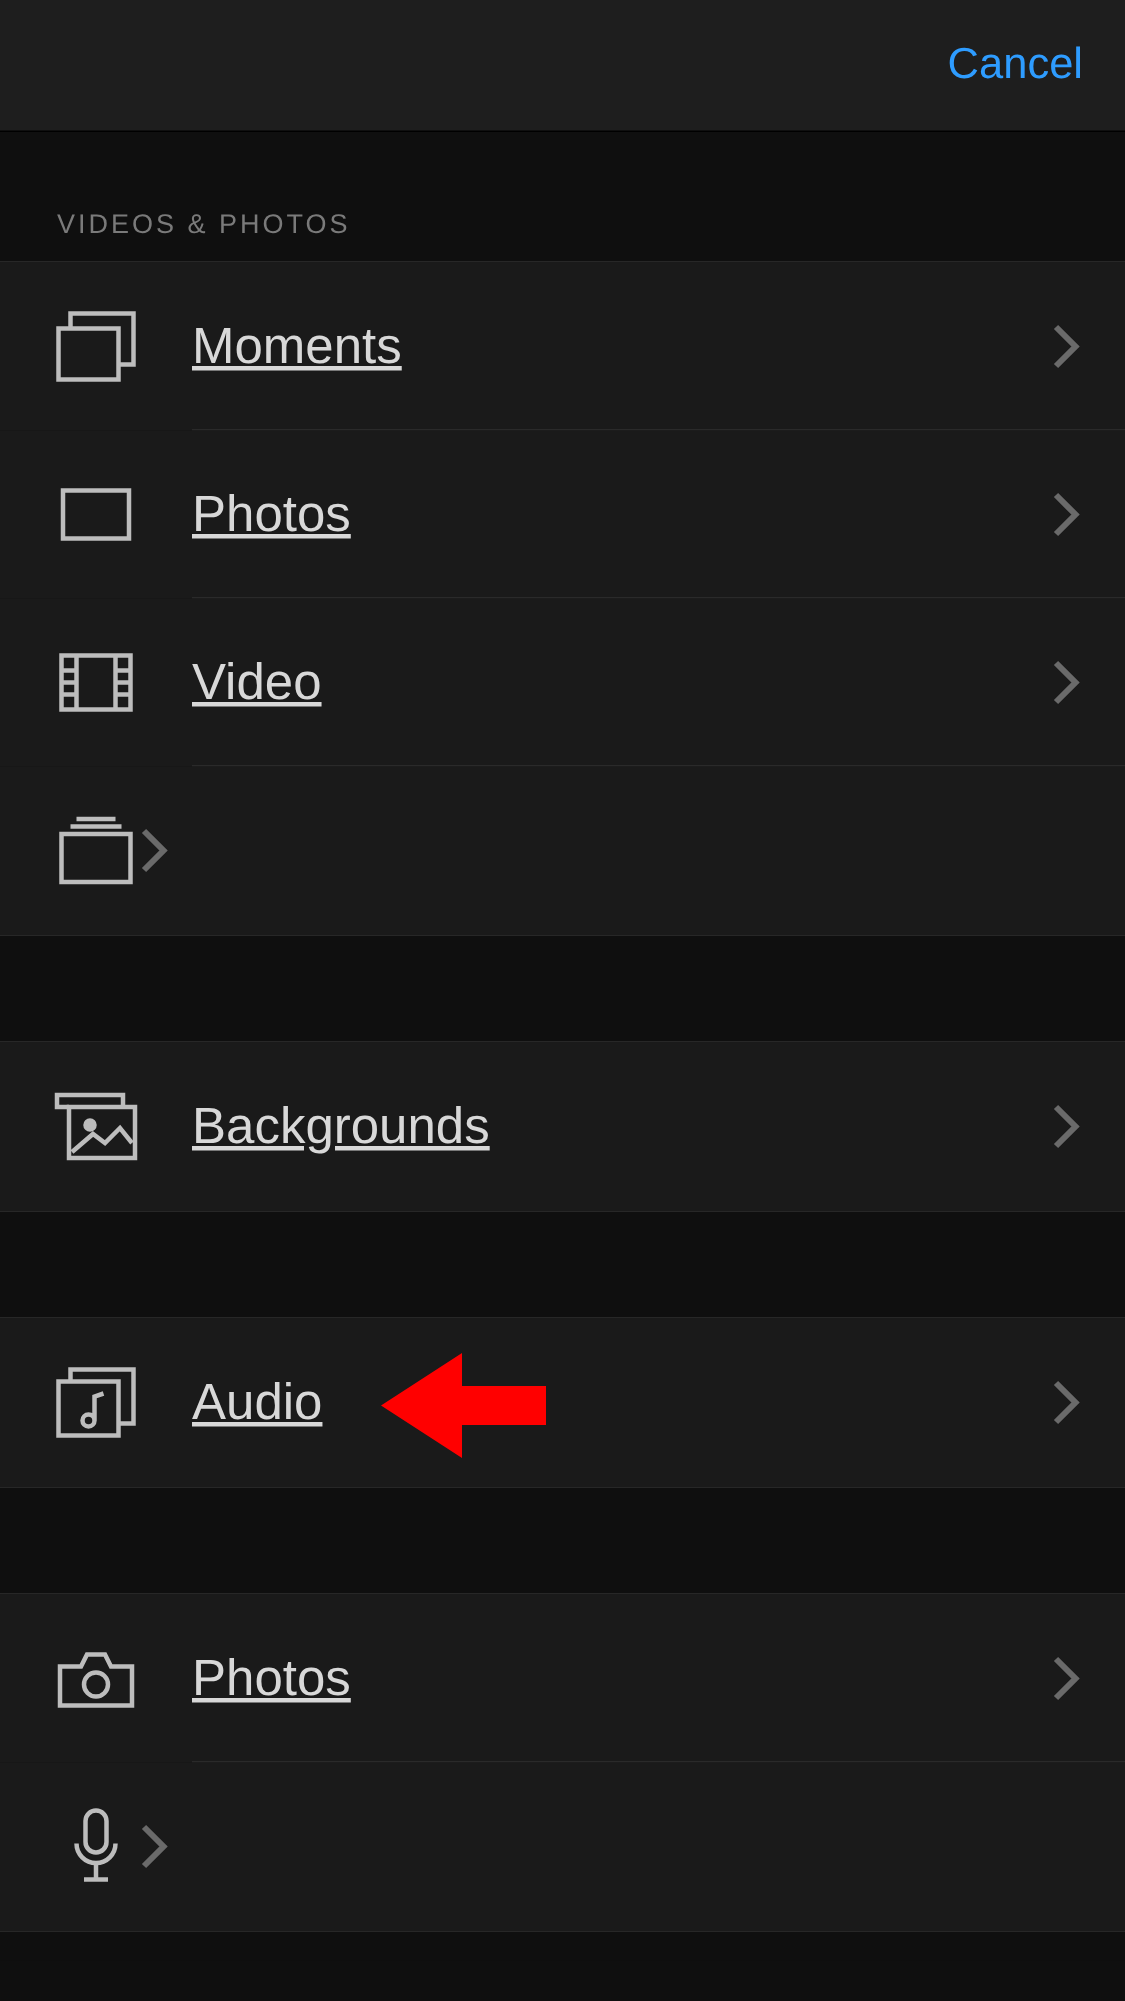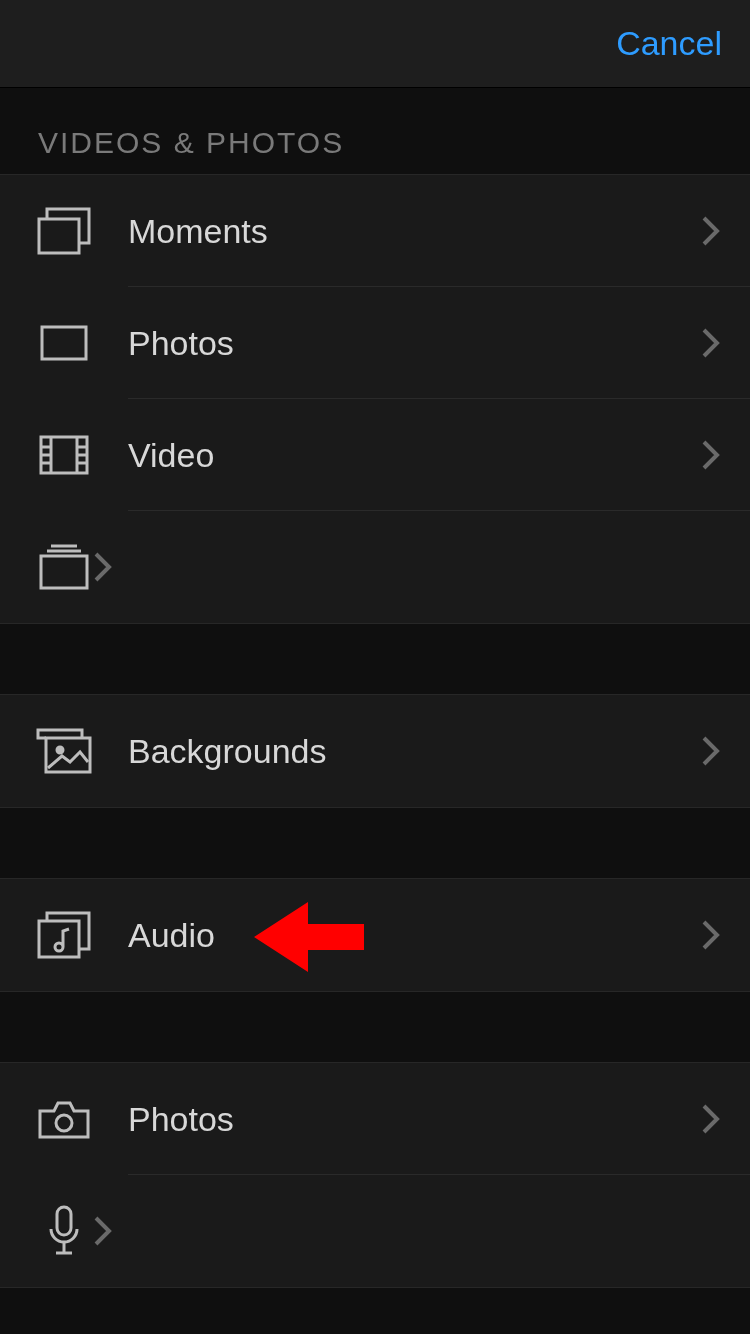--- a/index.html
+++ b/index.html
@@ -21,32 +21,32 @@
     height: 88px;
     background: #1e1e1e;
     display: flex;
     align-items: center;
     justify-content: flex-end;
     padding: 0 28px;
     border-bottom: 1px solid #000;
   }
   .cancel {
     color: #2e9cff;
-    font-size: 34px;
+    font-size: 29px;
     font-weight: 400;
   }
   .section-header {
     background: #0f0f0f;
     height: 87px;
     padding: 0 38px;
     display: flex;
     align-items: flex-end;
     padding-bottom: 14px;
     color: #7a7a7a;
-    font-size: 30px;
+    font-size: 18px;
     letter-spacing: 2px;
     border-bottom: 1px solid #272727;
   }
   .row {
     height: 112px;
     background: #1a1a1a;
     display: flex;
     align-items: center;
     padding: 0 30px 0 34px;
     position: relative;
@@ -58,20 +58,21 @@
     align-items: center;
     justify-content: center;
     color: #bdbdbd;
   }
   .row .label {
     flex: 1;
     color: #d8d8d8;
     font-size: 34px;
     font-weight: 400;
     margin-left: 34px;
+    text-decoration: underline;
   }
   .row .chevron svg { display:block; }
   .row-sep {
     position: absolute;
     left: 128px;
     right: 0;
     bottom: 0;
     height: 1px;
     background: #2a2a2a;
   }

